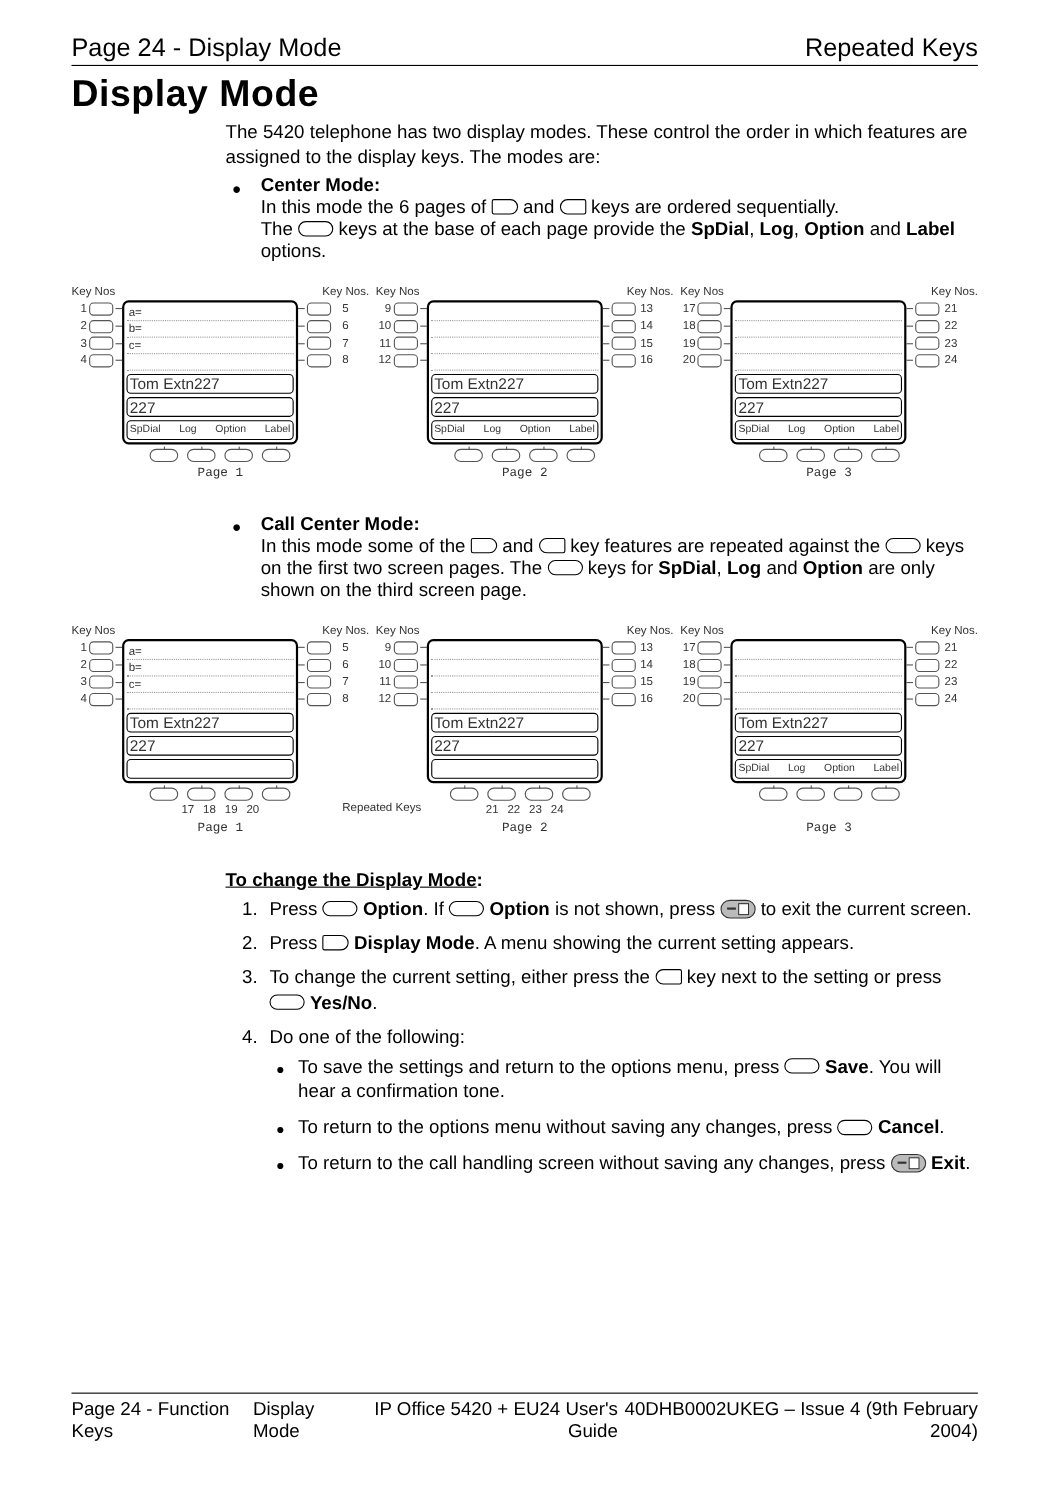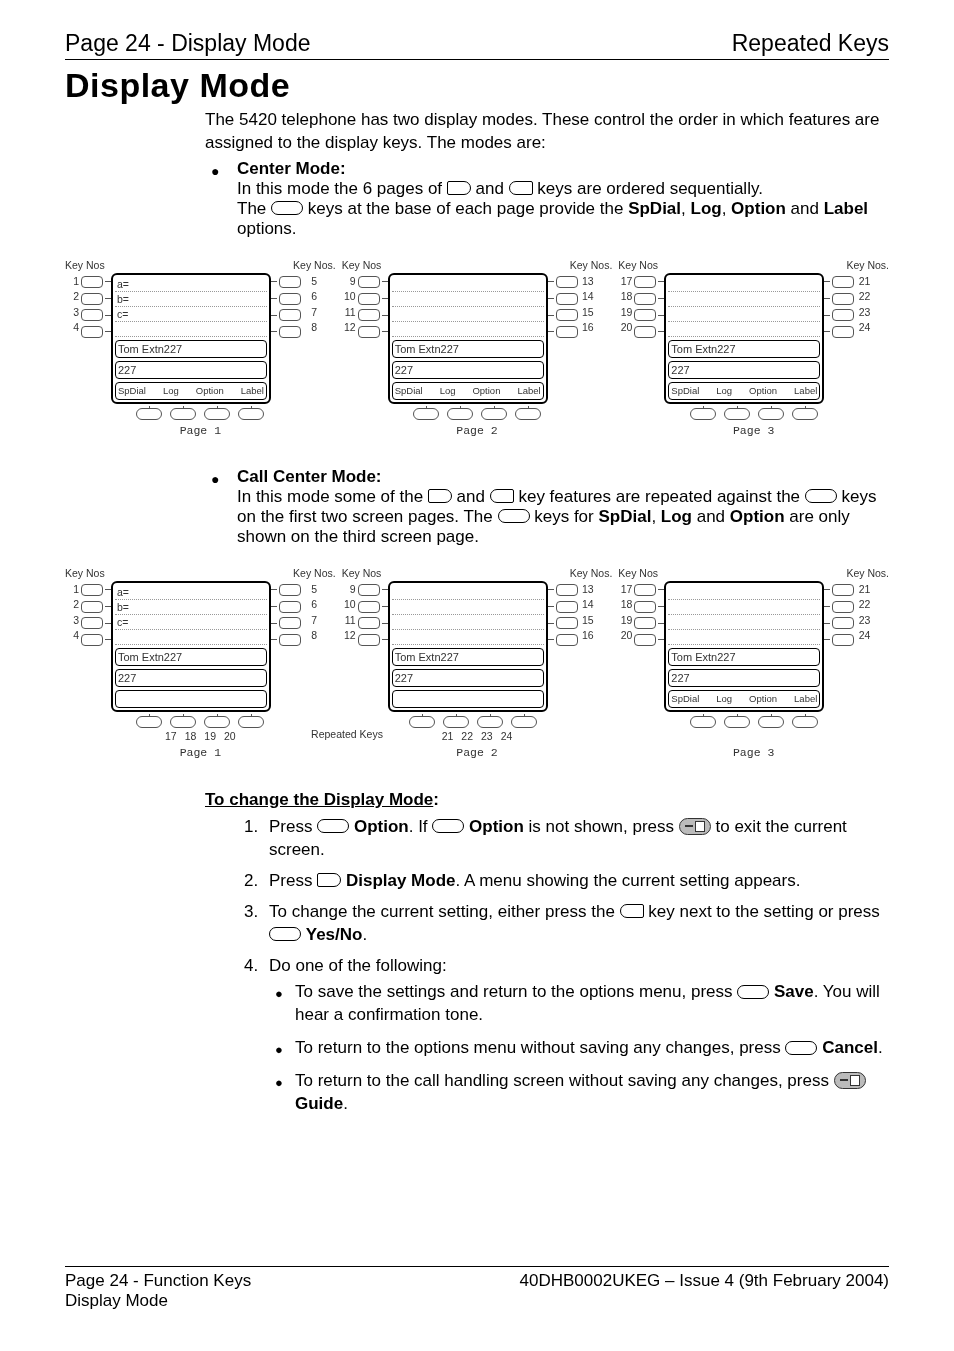--- a/index.html
+++ b/index.html
@@ -58,40 +58,40 @@
     background: #fff;
   }
   .screen-row {
     border-bottom: 1px dotted #999;
     height: 14px;
     font-size: 10.5px;
     padding: 0 2px;
     display:flex; align-items:center;
   }
   .screen-row:last-child { border-bottom: none; }
-  .screen-mid { border:1px solid #000; border-radius:4px; margin-top:3px; padding:1px 2px; font-size:11px; height:14px; display:flex; align-items:center;}
+  .screen-mid { border:1px solid #000; border-radius:4px; margin-top:3px; padding:1px 2px; font-size:14px; height:14px; display:flex; align-items:center;}
   .screen-opts { border:1px solid #000; border-radius:4px; margin-top:3px; font-size:9.5px; padding:1px 2px; height:14px; display:flex; justify-content: space-between; align-items:center;}
   .btn-row { display:flex; gap:8px; margin-top:4px; justify-content: center; width:160px;}
   .ovalbtn {
     width: 24px; height: 10px; border-radius: 6px; border:1px solid #555; position:relative;
   }
   .ovalbtn::after{content:""; position:absolute; left:50%; top:-3px; width:1px; height:3px; background:#555;}
   .rowgrp { display:flex; align-items:flex-start; width:100%;}
   .num-col { width:14px; text-align:right; font-size:10.5px; display:flex; flex-direction:column; gap:3.5px; padding-top:2px;}
   .key-shape {
     width: 20px; height: 10px; border:1px solid #555; border-radius: 4px 4px 4px 4px;
     display:inline-block; vertical-align:middle; margin: 0 2px;
   }
   .key-col { display:flex; flex-direction:column; gap:3.5px; padding-top:2px;}
   .stem { width:6px; height:1px; background:#555; display:inline-block; vertical-align:middle;}
   .page-label { font-size: 11.5px; margin-top:4px; text-align:center;font-family:Liberation Mono, monospace;}
   .foot-label { font-size:10.5px; display:flex; gap:8px; justify-content:center; width:160px; margin-top:2px;}
   .repeated { font-size:10.5px; position:relative; top:14px;}
   ol.steps { margin: 2px 0 0 0; padding-left: 34px; }
-  ol.steps > li { padding-left: 6px; margin-bottom: 8px; line-height:1.35;margin-left:24px;}
+  ol.steps > li { padding-left: 6px; margin-bottom: 8px; line-height:1.35;}
   ul.inner { list-style: none; padding:0; margin:4px 0 0 0; }
   ul.inner > li { position:relative; padding-left: 26px; margin-bottom:10px;}
   ul.inner > li .dot2 { position:absolute; left:6px; top:4px; font-size:13px;}
   .icon-oval {
     display:inline-block; width:30px; height:12px; border:1.5px solid #000; border-radius: 7px;
     vertical-align: middle; position:relative; top:-1px;
   }
   .icon-d {
     display:inline-block; width:22px; height:12px; border:1.5px solid #000; border-radius: 2px 7px 7px 2px;
     vertical-align: middle; position:relative; top:-1px;
@@ -108,21 +108,21 @@
     content:""; position:absolute; right:5px; top:2px; width:8px; height:9px; border:1px solid #333; background:#fff;
   }
   .icon-exit::before {
     content:""; position:absolute; left:5px; top:6px; width:8px; height:2px; background:#333;
   }
   .footer {
     position: absolute; bottom: 40px; left:65px; right:65px;
     border-top:1px solid #000; padding-top:4px;
     display:flex; justify-content: space-between; font-size:17px;
   }
-  .footer-col { display:flex; flex-direction:column;justify-content:space-between;}
+  .footer-col { display:flex; flex-direction:row;justify-content:space-between;}
   .footer-col.right { text-align:right;}
 </style>
 </head>
 <body>
 
 <div class="page">
   <div class="hdr-line">
     <span>Page 24 - Display Mode</span>
     <span>Repeated Keys</span>
   </div>
@@ -517,29 +517,30 @@
       <li>
         <span>Do one of the following:</span>
         <ul class="inner">
           <li><span class="dot2">●</span>
             <span>To save the settings and return to the options menu, press </span><span class="icon-oval"></span> <span class="b">Save</span><span>. You will hear a confirmation tone.</span>
           </li>
           <li><span class="dot2">●</span>
             <span>To return to the options menu without saving any changes, press </span><span class="icon-oval"></span> <span class="b">Cancel</span><span>.</span>
           </li>
           <li><span class="dot2">●</span>
-            <span>To return to the call handling screen without saving any changes, press </span><span class="icon-exit"></span> <span class="b">Guide</span><span>.</span>
+            <span>To return to the call handling screen without saving any changes, press </span><span class="icon-exit"></span> <span class="b">Exit</span><span>.</span>
           </li>
         </ul>
       </li>
     </ol>
   </div>
 
   <div class="footer">
     <div class="footer-col">
       <span>Page 24 - Function Keys</span>
       <span>Display Mode</span>
     </div>
     <div class="footer-col right">
+      <span>IP Office 5420 + EU24 User's Guide</span>
       <span>40DHB0002UKEG – Issue 4 (9th February 2004)</span>
     </div>
   </div>
 </div>
 
 </body></html>

